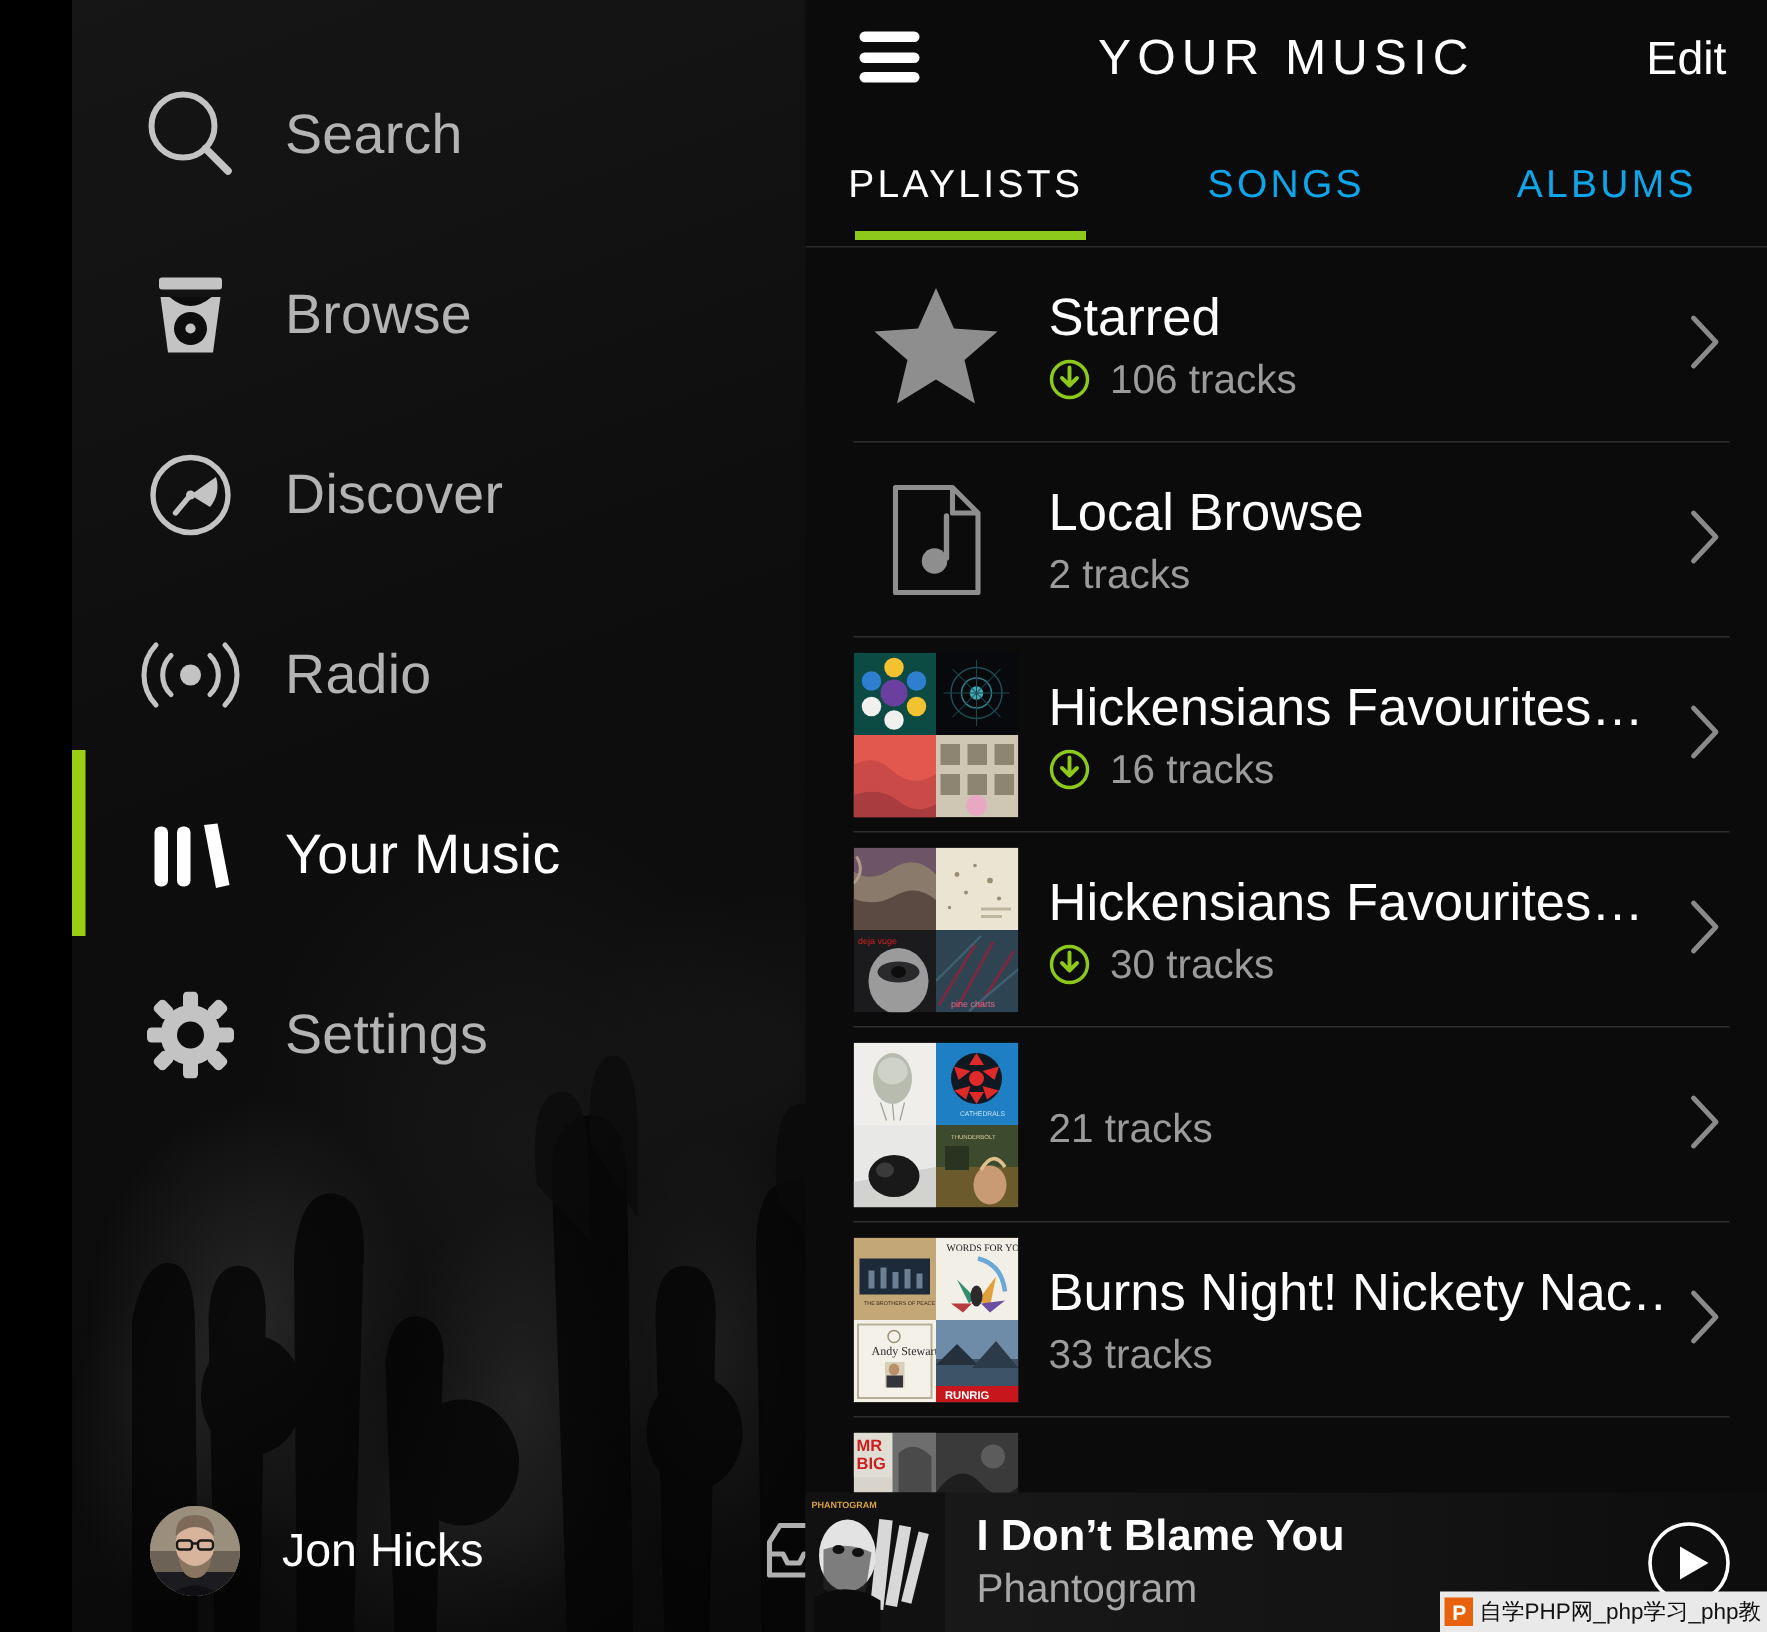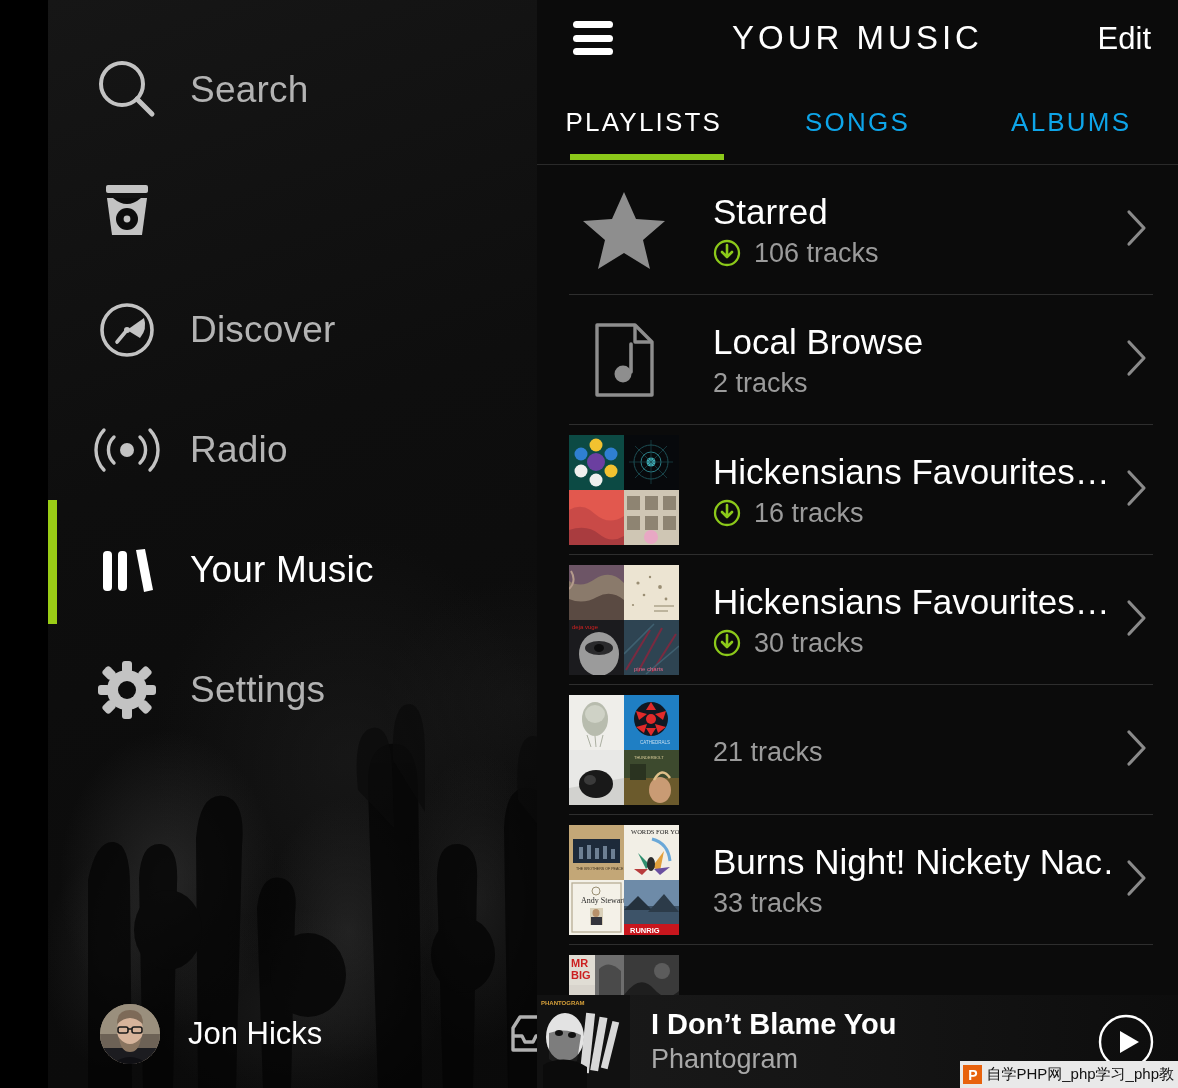--- a/index.html
+++ b/index.html
@@ -90,21 +90,21 @@
     position:relative; display:flex; align-items:center;
     height:130px; padding:0 0 0 32px;
   }
   .row-sep { position:absolute; left:32px; right:25px; bottom:0; height:1px; background:#2e2e2e; }
   .row-art {
     width:110px; height:110px; flex:0 0 110px;
     display:flex; align-items:center; justify-content:center;
   }
   .mosaic { width:110px; height:110px; display:grid; grid-template-columns:1fr 1fr; grid-template-rows:1fr 1fr; }
   .mosaic > div { width:100%; height:100%; position:relative; overflow:hidden; }
-  .row-text { flex:1; margin-left:34px; min-width:0; padding-right:16px; }
+  .row-text { flex:1; margin-left:20px; min-width:0; padding-right:16px; }
   .row-title {
     font-size:35px; color:#fff; white-space:nowrap; overflow:hidden;
     line-height:1.18;
   }
   .row-sub { display:flex; align-items:center; margin-top:5px; }
   .dl-badge { width:28px; height:28px; flex:0 0 28px; margin-right:13px; }
   .row-count { font-size:27px; color:#9b9b9b; }
   .chev { width:30px; flex:0 0 30px; margin-right:22px; }
 
   
@@ -174,20 +174,21 @@
       <div class="nav-item">
         <span class="nav-icon">
           <svg width="58" height="58" viewBox="0 0 58 58">
             <rect x="8" y="4" width="42" height="8" rx="2" fill="#c3c3c3"></rect>
             <path d="M9 17 h40 l-5 37 h-30 Z" fill="#c3c3c3"></path>
             <path d="M15 17 q14 12 28 0" fill="#0d0d0d"></path>
             <circle cx="29" cy="38" r="11" fill="#0d0d0d"></circle>
             <circle cx="29" cy="38" r="3.4" fill="#c3c3c3"></circle>
           </svg>
         </span>
+        <span class="nav-label">Browse</span>
       </div>
 
       <div class="nav-item">
         <span class="nav-icon">
           <svg width="60" height="60" viewBox="0 0 60 60">
             <circle cx="30" cy="30" r="25" fill="none" stroke="#c3c3c3" stroke-width="3.6"></circle>
             <path d="M30 30 L47 18 A21 21 0 0 1 43 38 Z" fill="#c3c3c3"></path>
             <line x1="30" y1="30" x2="20" y2="42" stroke="#c3c3c3" stroke-width="3.6" stroke-linecap="round"></line>
             <circle cx="30" cy="30" r="3" fill="#c3c3c3"></circle>
           </svg>

